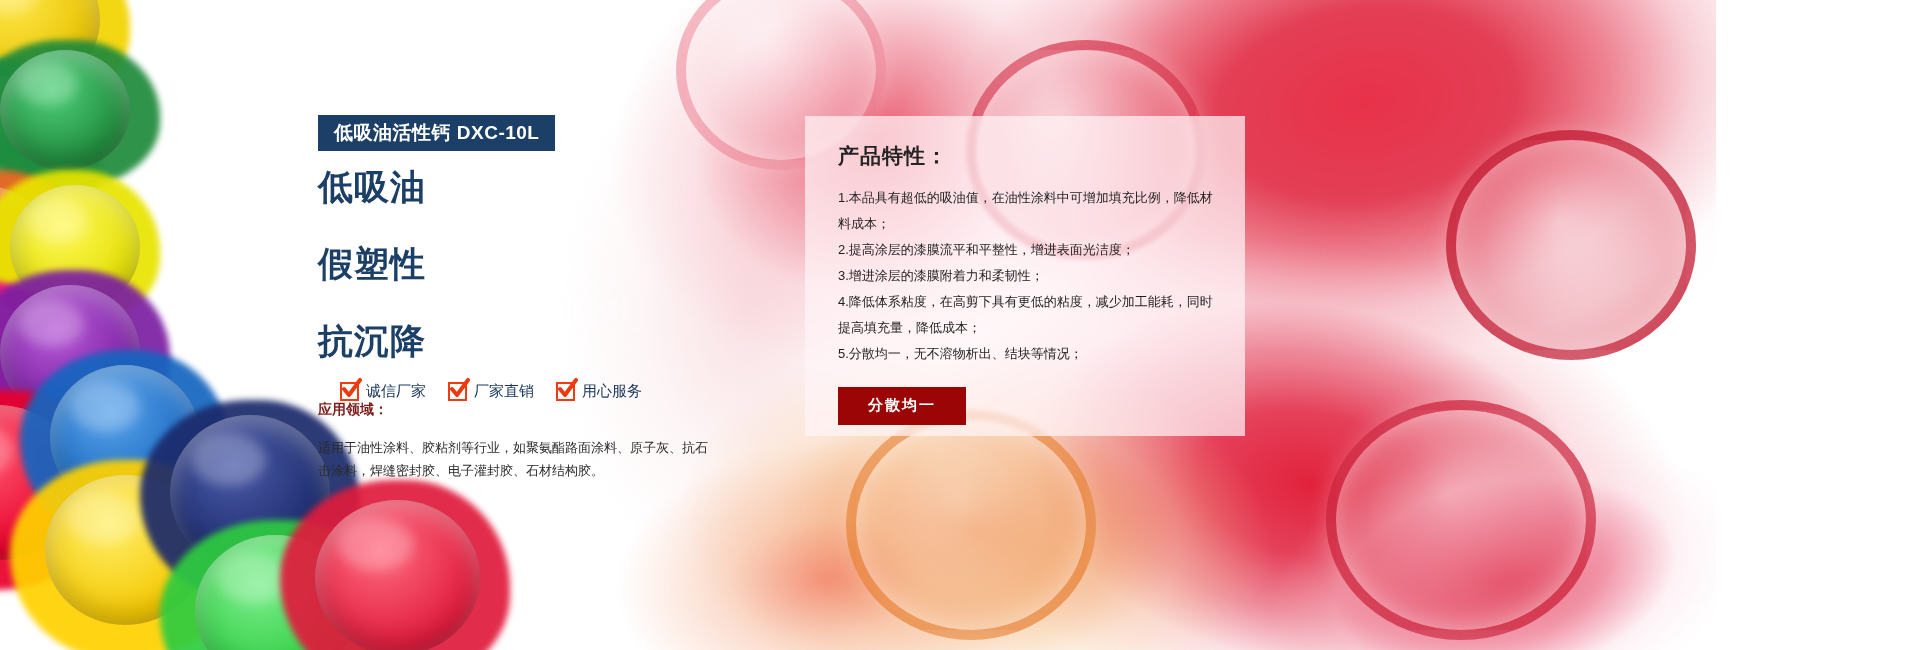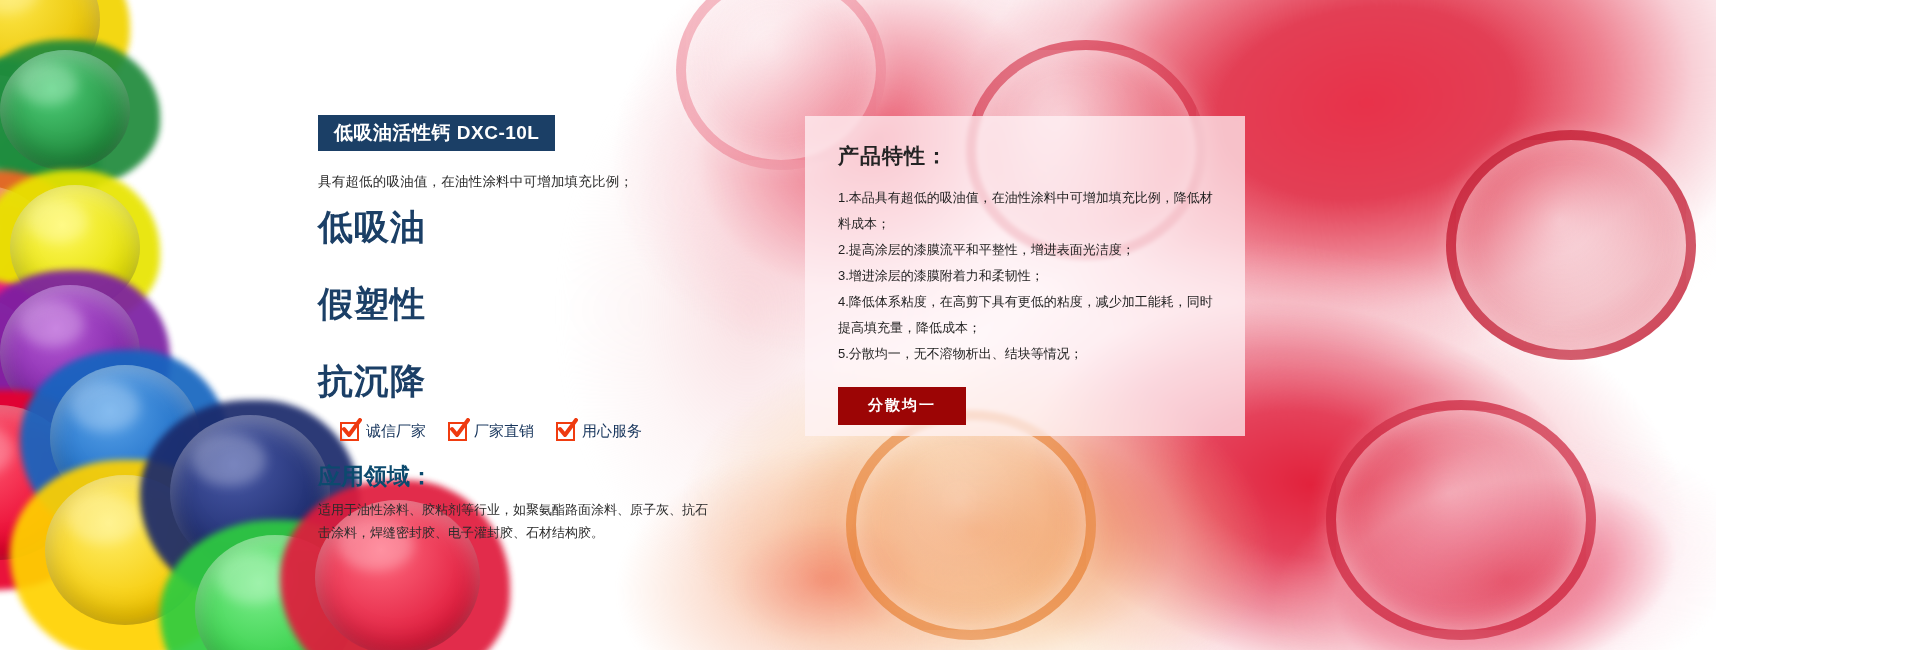--- a/index.html
+++ b/index.html
@@ -67,22 +67,22 @@
     font-size:19px;font-weight:bold;letter-spacing:.5px;
     padding:8px 16px 9px 16px;line-height:1;}
   .sub-line{margin-top:22px;font-size:13.5px;color:#2b2b2b;letter-spacing:.2px;}
   .big-words{margin-top:13px;font-size:35px;font-weight:bold;color:#1b3f66;
     letter-spacing:1px;display:flex;gap:30px;font-family:"DejaVu Serif","Liberation Serif",serif;flex-direction:column;}
   .checks{margin-top:17px;display:flex;gap:22px;align-items:flex-end;padding-left:22px;}
   .check-item{display:flex;align-items:center;gap:7px;font-size:15px;color:#17355c;
     font-family:"DejaVu Serif","Liberation Serif",serif;}
   .cbox{position:relative;width:15px;height:15px;border:2px solid #f03c10;flex:0 0 auto;}
   .cbox svg{position:absolute;left:-2px;top:-6px;width:22px;height:22px;}
-  .apply-head{margin-top:20px;font-size:23px;font-weight:bold;color:#0c4a6e;}
-  .apply-body{margin-top:7px;font-size:13px;line-height:1.75;color:#2b2b2b;width:395px;}
+  .apply-head{font-size:14px;font-weight:bold;color:#7f1d1d;}
+  .apply-body{margin-top:18px;font-size:13px;line-height:1.75;color:#2b2b2b;width:395px;}
 
   
   .panel{position:absolute;left:805px;top:116px;width:440px;height:320px;
     background:rgba(255,244,246,.72);backdrop-filter:blur(2px);}
   .panel-inner{position:absolute;left:838px;top:142px;width:400px;}
   .panel-title{font-size:21px;font-weight:bold;color:#242424;letter-spacing:1px;}
   .feat-list{margin-top:15px;font-size:13px;line-height:2.0;color:#1f1f1f;width:380px;}
   .feat-list p{margin:0;}
   .cta{margin-top:20px;display:inline-block;background:#9c0505;color:#ffffff;
     font-size:15px;font-weight:bold;letter-spacing:2px;padding:9px 30px 10px 30px;
@@ -145,21 +145,20 @@
       <div class="pot" style="left:335px;top:615px;width:160px;height:150px;background:radial-gradient(circle at 40% 32%,#7dee8e,#2ecc40 70%,#1d9a2c);"></div>
 
       <div class="smear" style="left:420px;top:560px;width:230px;height:210px;background:#e01b3c;"></div>
       <div class="pot" style="left:455px;top:580px;width:165px;height:155px;background:radial-gradient(circle at 40% 32%,#ff6b80,#e01b3c 70%,#a8122c);"></div>
     </div>
   </div>
 
   <div class="left-copy">
     <div class="title-badge">低吸油活性钙 DXC-10L</div>
 
-    <div class="sub-line">具有超低的吸油值，在油性涂料中可增加填充比例；</div>
 
     <div class="big-words">
       <span>低吸油</span>
       <span>假塑性</span>
       <span>抗沉降</span>
     </div>
 
     <div class="checks">
       <div class="check-item">
         <span class="cbox">

